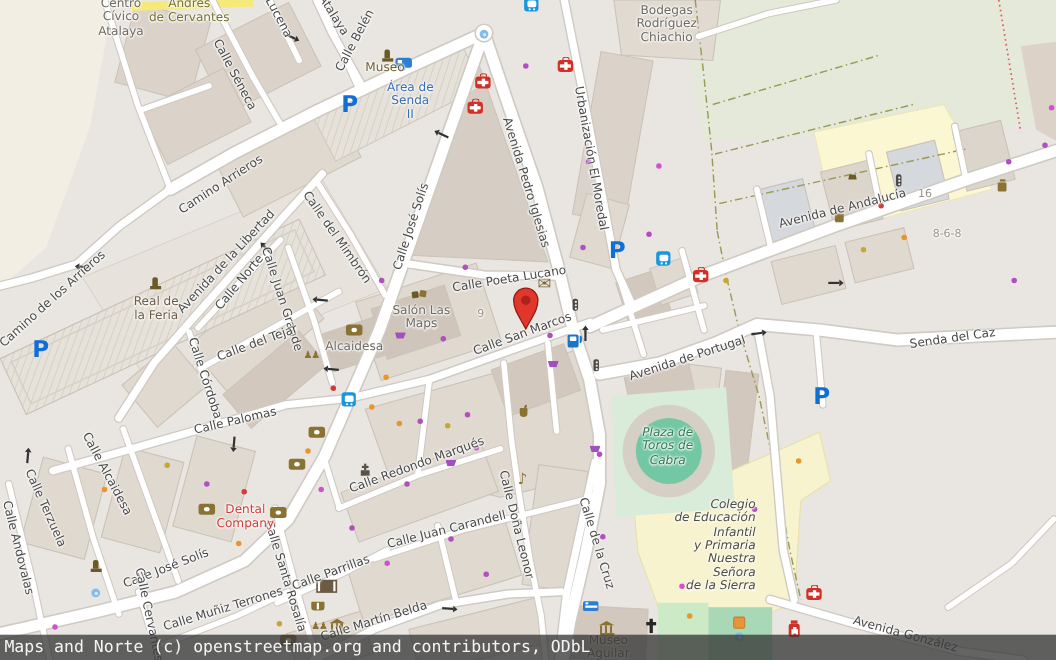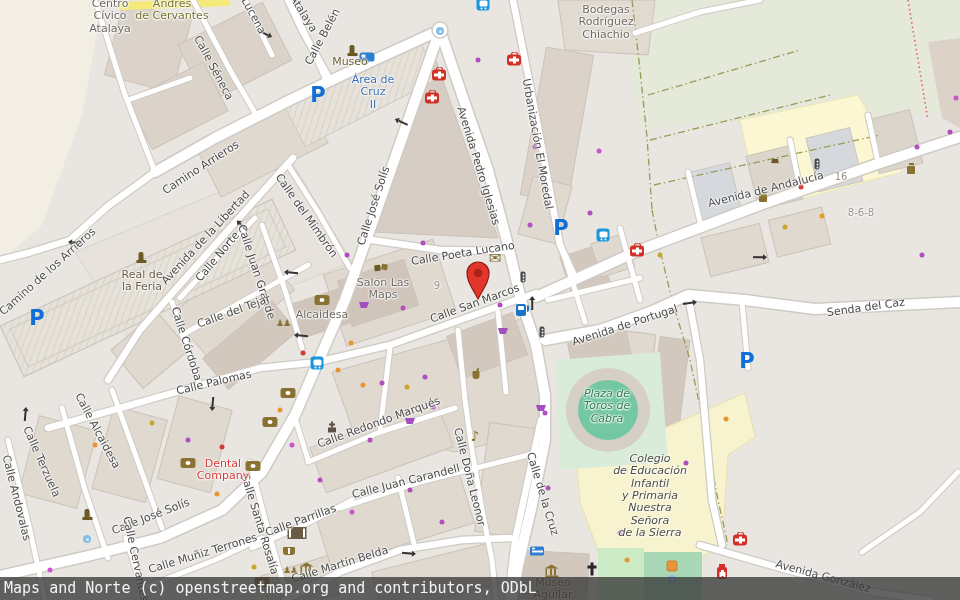--- a/index.html
+++ b/index.html
@@ -14,21 +14,21 @@
        line-height:1.12;font-size:11px;color:#4e4e4e;
        text-shadow:0 0 2px #fff,0 0 2px #fff,0 0 3px #fff,0 1px 2px #fff;}
   .st{color:#4a4a4a;}
   .poi{color:#6e6a63;font-size:11px;}
   .blue{color:#3a6eb5;}
   .brown{color:#6b5b45;}
   .ol{color:#77742f;}
   .ol2{color:#6f6033;}
   .red{color:#d63a3a;}
   .green{color:#2f7a50;font-style:italic;}
-  .school{color:#4c4c3f;font-style:italic;}
+  .school{color:#4c4c3f;font-style:italic;text-align:right;}
   .hn{color:#9b9189;font-size:10px;}
   
   .ic{position:absolute;transform:translate(-50%,-50%);z-index:3;}
   .ic-bus{width:13px;height:13px;background:#1a97dc;border-radius:3px;}
   .ic-bus::before{content:"";position:absolute;left:2.5px;top:3px;width:8px;height:5.5px;background:#fff;border-radius:1.5px;}
   .ic-bus::after{content:"";position:absolute;left:3.5px;top:9.5px;width:2px;height:2px;background:#fff;border-radius:50%;box-shadow:4px 0 0 #fff;}
   .ic-parking{color:#0f6fd6;font-weight:bold;font-size:21px;line-height:1;font-family:"DejaVu Sans",sans-serif;}
   .ic-aid{width:14px;height:11px;background:#d23027;border-radius:3px;margin-top:2px;}
   .ic-aid::before{content:"";position:absolute;left:5.5px;top:2px;width:3px;height:7px;background:#fff;}
   .ic-aid::after{content:"";position:absolute;left:2px;top:4px;width:10px;height:3px;background:#fff;}
@@ -453,21 +453,21 @@
       <div class="lbl st" style="left: 478px; top: 166px; transform: translate(-50%, -50%) rotate(73deg);">Avenida Pedro Iglesias</div>
       <div class="lbl st" style="left: 537px; top: 144px; transform: translate(-50%, -50%) rotate(80deg);">Urbanización El Moredal</div>
       <div class="lbl st" style="left: 766px; top: 190px; transform: translate(-50%, -50%) rotate(-14deg);">Avenida de Andalucía</div>
       <div class="lbl st" style="left: 625px; top: 326px; transform: translate(-50%, -50%) rotate(-18deg);">Avenida de Portugal</div>
       <div class="lbl st" style="left: 866px; top: 308px; transform: translate(-50%, -50%) rotate(-8deg);">Senda del Caz</div>
       <div class="lbl st" style="left: 823px; top: 577px; transform: translate(-50%, -50%) rotate(15deg);">Avenida González</div>
       <div class="lbl poi" style="left: 606px; top: 22px; transform: translate(-50%, -50%) rotate(0deg);">Bodegas
 Rodríguez
 Chiachio</div>
       <div class="lbl blue" style="left: 373px; top: 92px; transform: translate(-50%, -50%) rotate(0deg);">Área de
-Cruz
+Senda
 II</div>
       <div class="lbl ol2" style="left: 350px; top: 62px; transform: translate(-50%, -50%) rotate(0deg);">Museo</div>
       <div class="lbl brown" style="left: 142px; top: 281px; transform: translate(-50%, -50%) rotate(0deg);">Real de
 la Feria</div>
       <div class="lbl poi" style="left: 383px; top: 289px; transform: translate(-50%, -50%) rotate(0deg);">Salón Las
 Maps</div>
       <div class="lbl poi" style="left: 322px; top: 315px; transform: translate(-50%, -50%) rotate(0deg);">Alcaidesa</div>
       <div class="lbl red" style="left: 223px; top: 470px; transform: translate(-50%, -50%) rotate(0deg);">Dental
 Company</div>
       <div class="lbl green" style="left: 607px; top: 406px; transform: translate(-50%, -50%) rotate(0deg);">Plaza de

